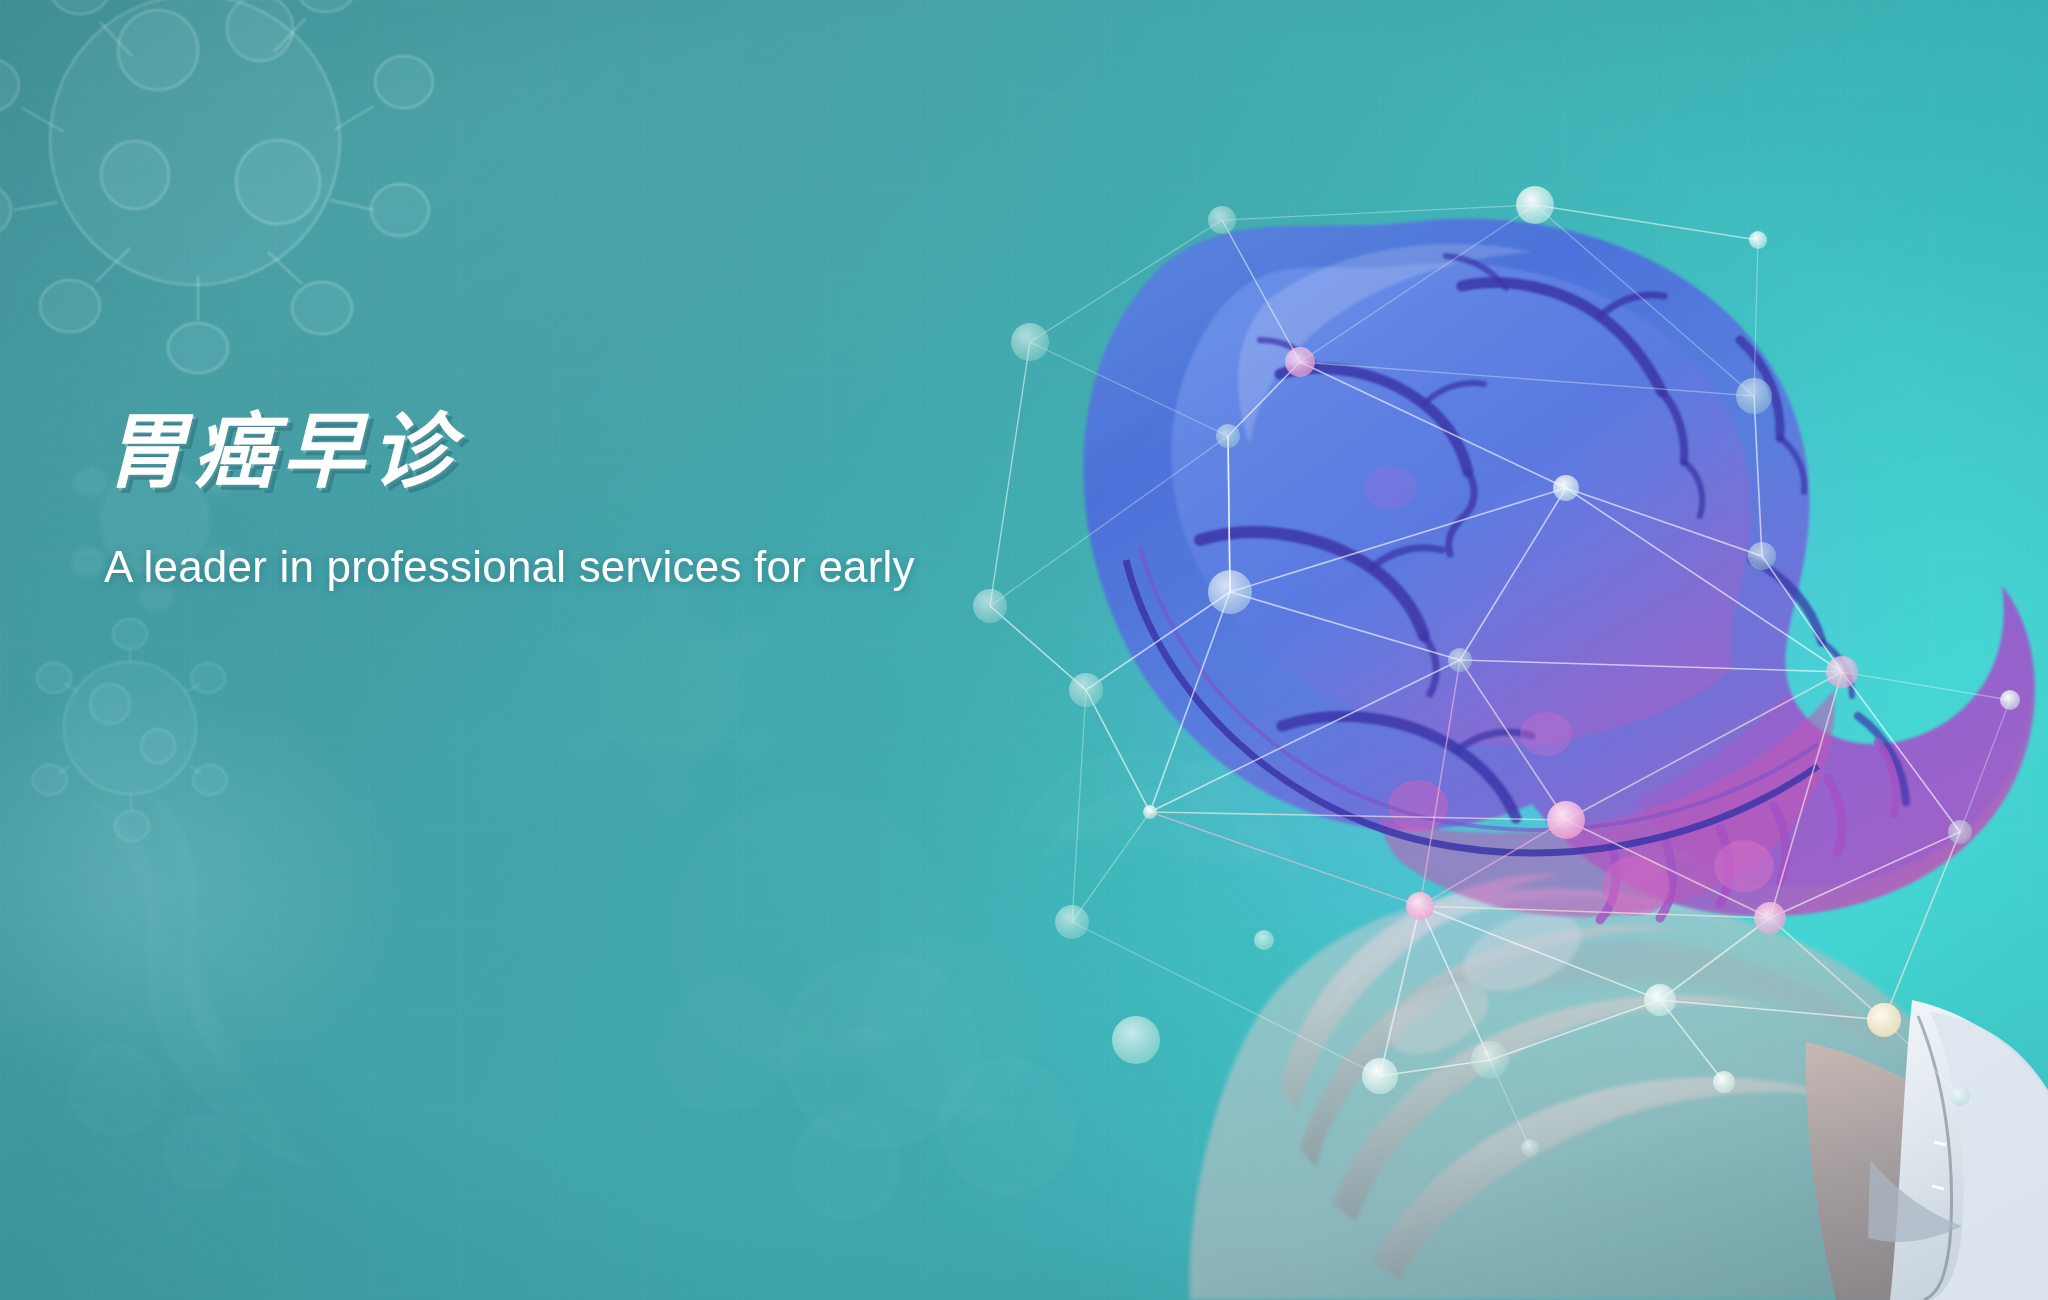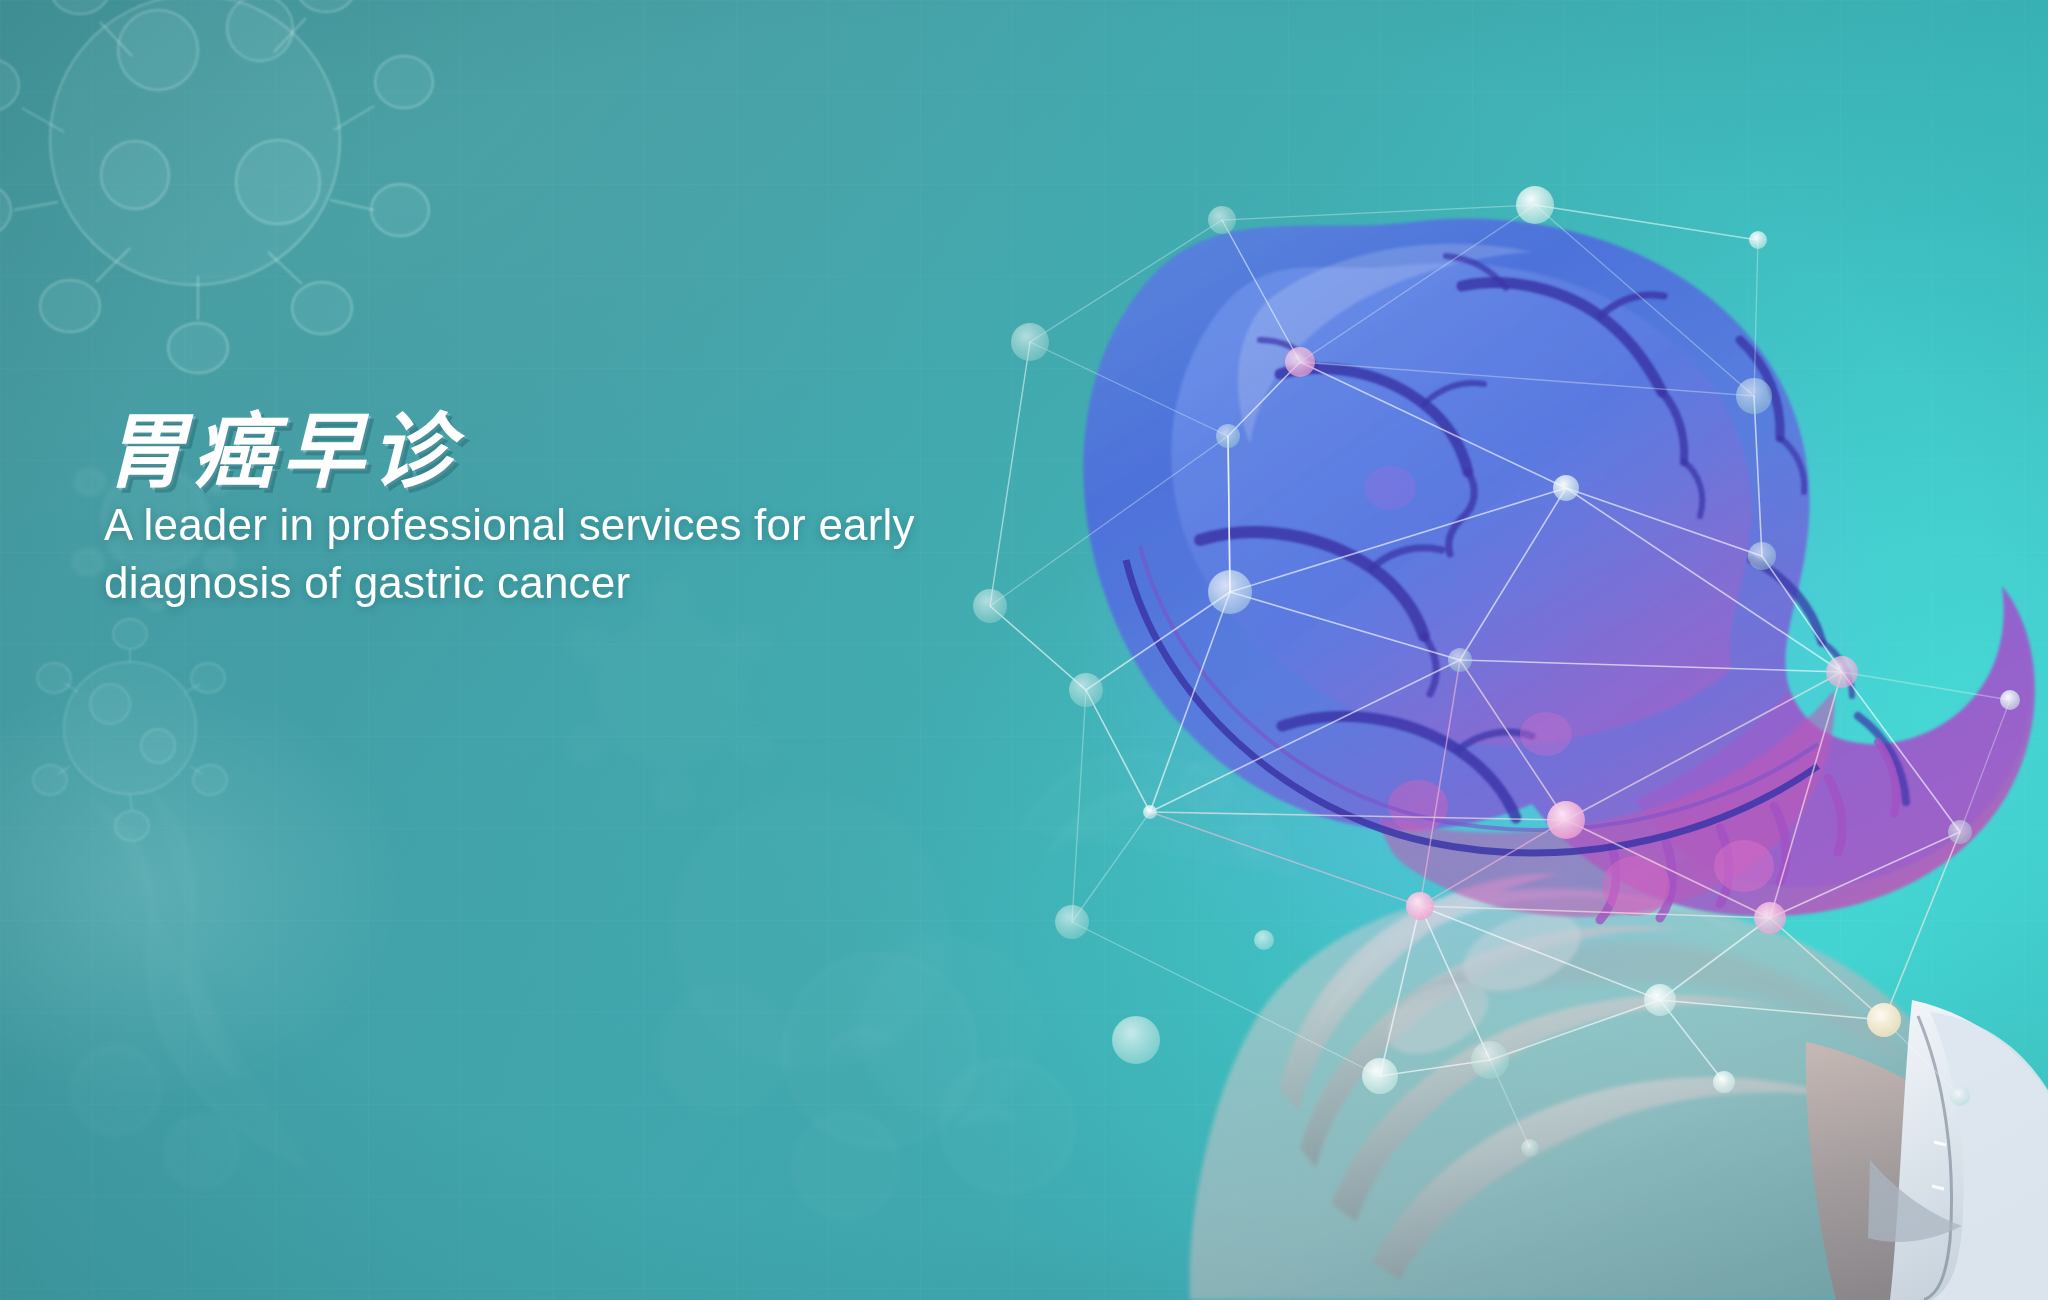--- a/index.html
+++ b/index.html
@@ -81,20 +81,21 @@
     letter-spacing: 7px;
     color: #ffffff;
     font-style: italic;
     text-shadow:
       5px 5px 0 rgba(40,112,122,0.55),
       2px 2px 0 rgba(255,255,255,0.25);
     white-space: nowrap;
   }
   .headline .l2 { display: block; }
   .subcopy {
+    margin-top: 42px;
     font-size: 44px;
     line-height: 1.32;
     font-weight: 400;
     color: #ffffff;
     letter-spacing: 0.2px;
     text-shadow: 0 2px 9px rgba(20,80,88,0.38);
     max-width: 840px;
   }
   .subcopy .sl { display: block; }
 
@@ -551,17 +552,16 @@
       </g>
     </svg>
   </div>
 
   <div class="copy">
     <div class="headline">
       <span class="l1">胃癌早诊</span>
     </div>
     <div class="subcopy">
       <span class="sl">A leader in professional services for early</span>
-      <span class="sl">diagnosis of gastric cancer</span>
     </div>
   </div>
 
 </div>
 
 </body></html>

